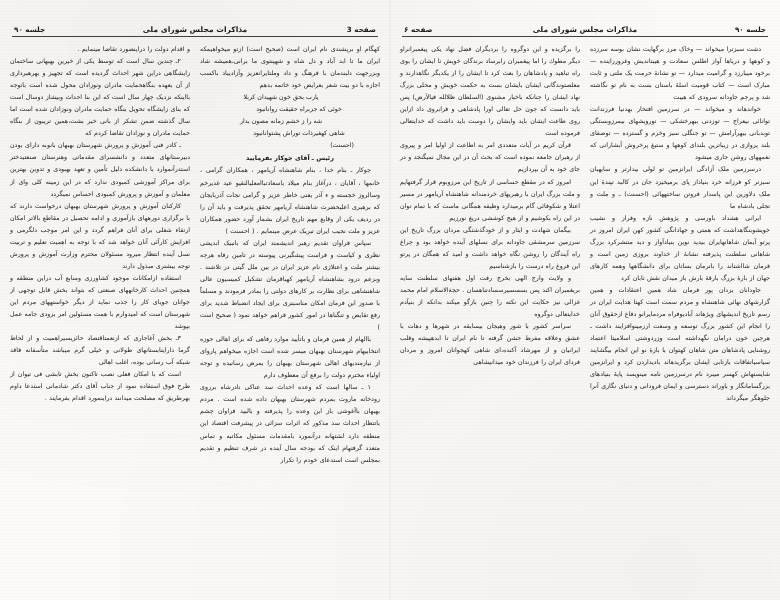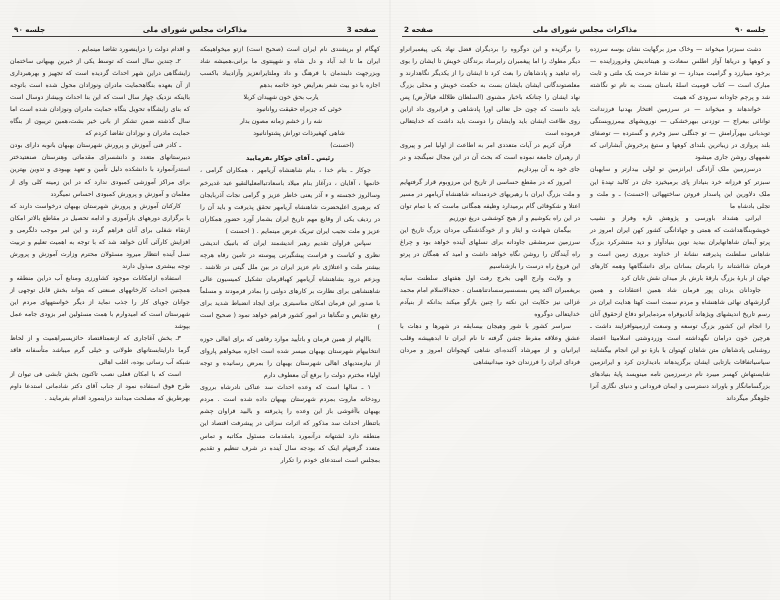--- a/index.html
+++ b/index.html
@@ -144,21 +144,21 @@
 </head>
 <body>
 
 <div class="spread">
 
   <div class="page page-right">
 
     <div class="runhead">
       <span class="slot slot-start">جلسه ۹۰</span>
       <span class="slot slot-center">مذاکرات مجلس شورای ملی</span>
-      <span class="slot slot-end">صفحه 2</span>
+      <span class="slot slot-end">صفحه ۶</span>
     </div>
     <div class="rule"></div>
 
     <div class="cols">
 
       <div class="col">
         <p class="p indent">دشت سبزترا میخواند — وخاک مرز برگهایت نشان بوسه سرزده و کوهها و دریاها آواز اطلس سعادت و هیبتاندیش وغرورزاینده — برخود میبارزد و گرامیت میدارد — تو نشانهٔ حرمت یک ملتی و ثابت مبارک است — کتاب قومیت اسلهٔ باستان بست به نام تو نگاشته شد و پرچم جاودانه سرودی که هیبت</p>
         <p class="p indent">خواندهاند و میخواند — در سرزمین افتخار بهدنیا فرزندانت توانائی بیعراج — توزدنی بیهرخشکی — نورویشهای بیمرزوبستگی توبدبانی بیهرآرامش — تو جنگلی سبز وخرم و گسترده — توصفای بلند پروازی در زیباترین بلندای کوهها و ستیغ پرخروش آبشارانی که نغمههای روشن جاری میشود</p>
         <p class="p indent">درسرزمین ملک آزادگی ایرانزمین تو لولی بیدارتر و سایهبان سبزتر کو فرزانه خرد بنیاداز پای برمیخیزد جان در کالبد تپندهٔ این ملک دلاورین این پاسدار فروتن ساختههائی (احسنت) ـ و ملت و تجلی بادشاه ما</p>
         <p class="p indent">ایرانی هشداد باورسی و پژوهش نازه وفراز و نشیب خویشوبنگاهداشت که همتی و جهادانگی کشور کهن ایران امروز در پرتو آیمان شاهانهایران بیدید نوین بنیادآواز و دید منتشرکرد بزرگ شاهانی سلطنت پذیرفته نشانهٔ از خداوند بروزی زمین است و فرمان شااشتاند را باترمان بساتان برای دانشگاهها وهمه کارهای جهان از بارهٔ بزرگ بارقهٔ بارش باز میدان نقش تابان کرد</p>

